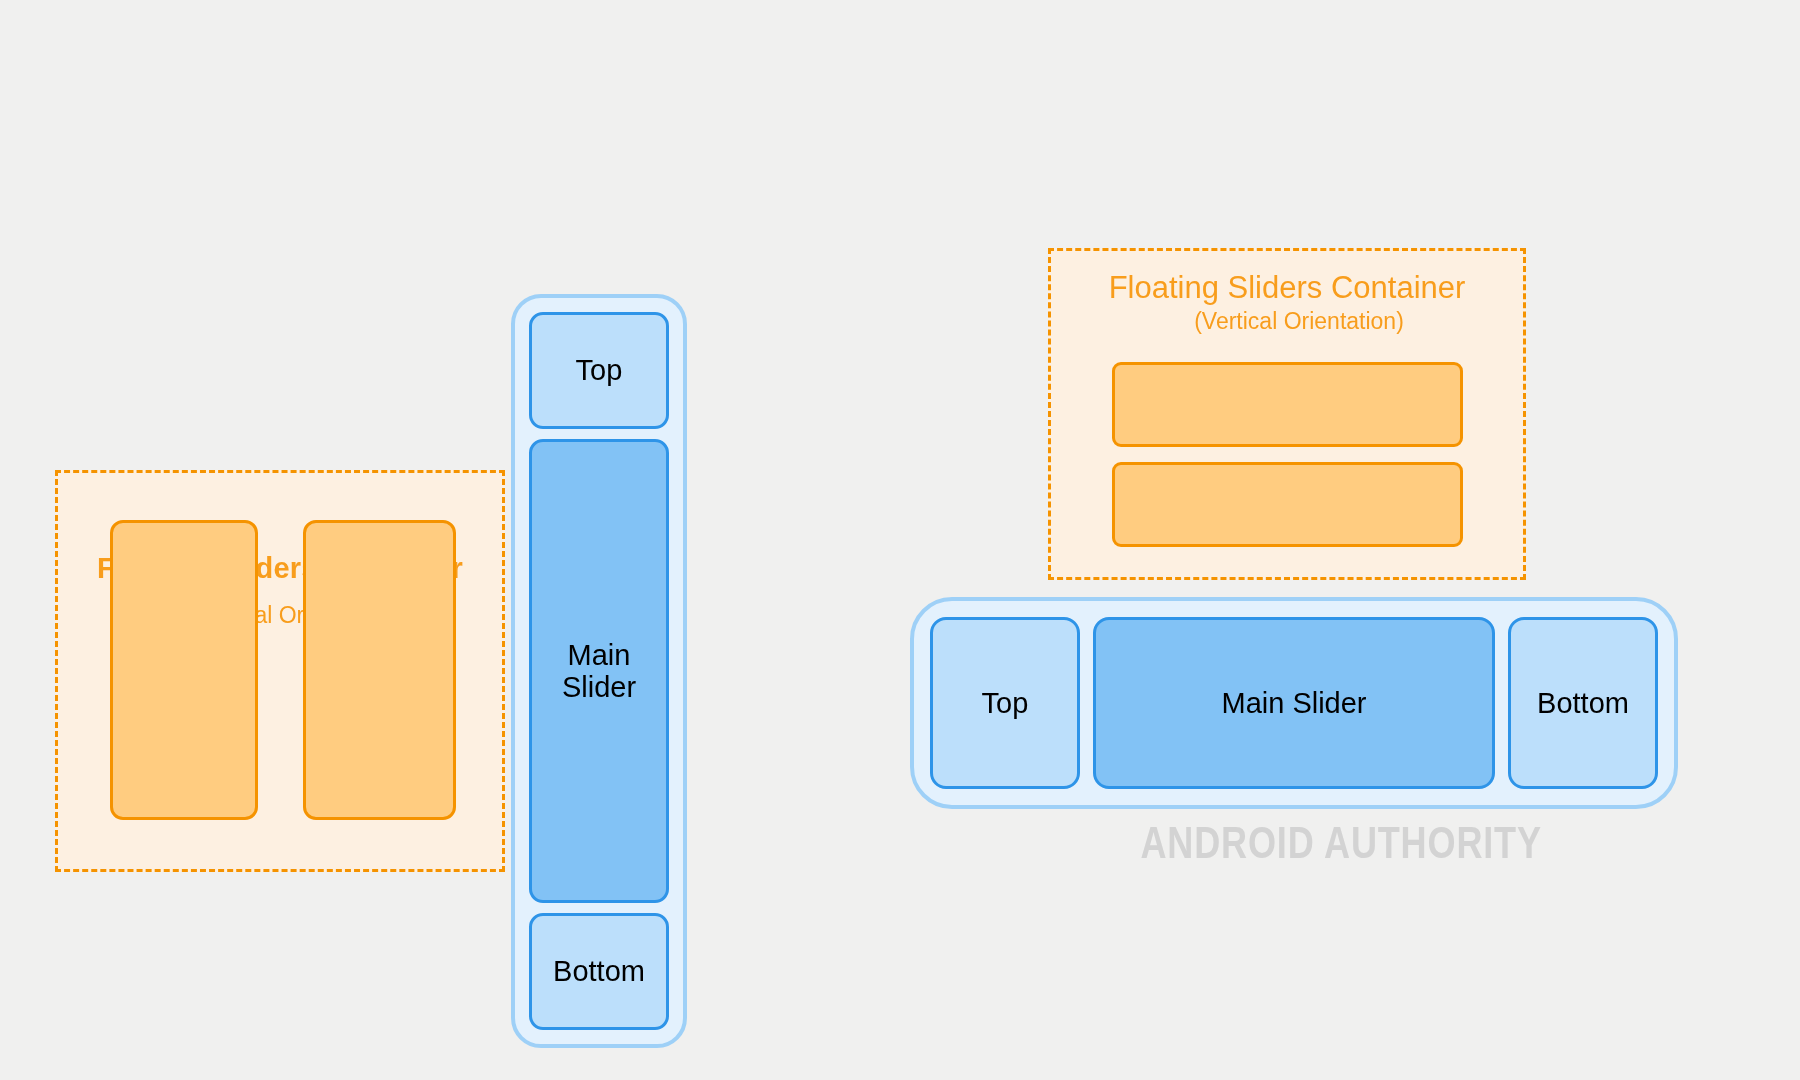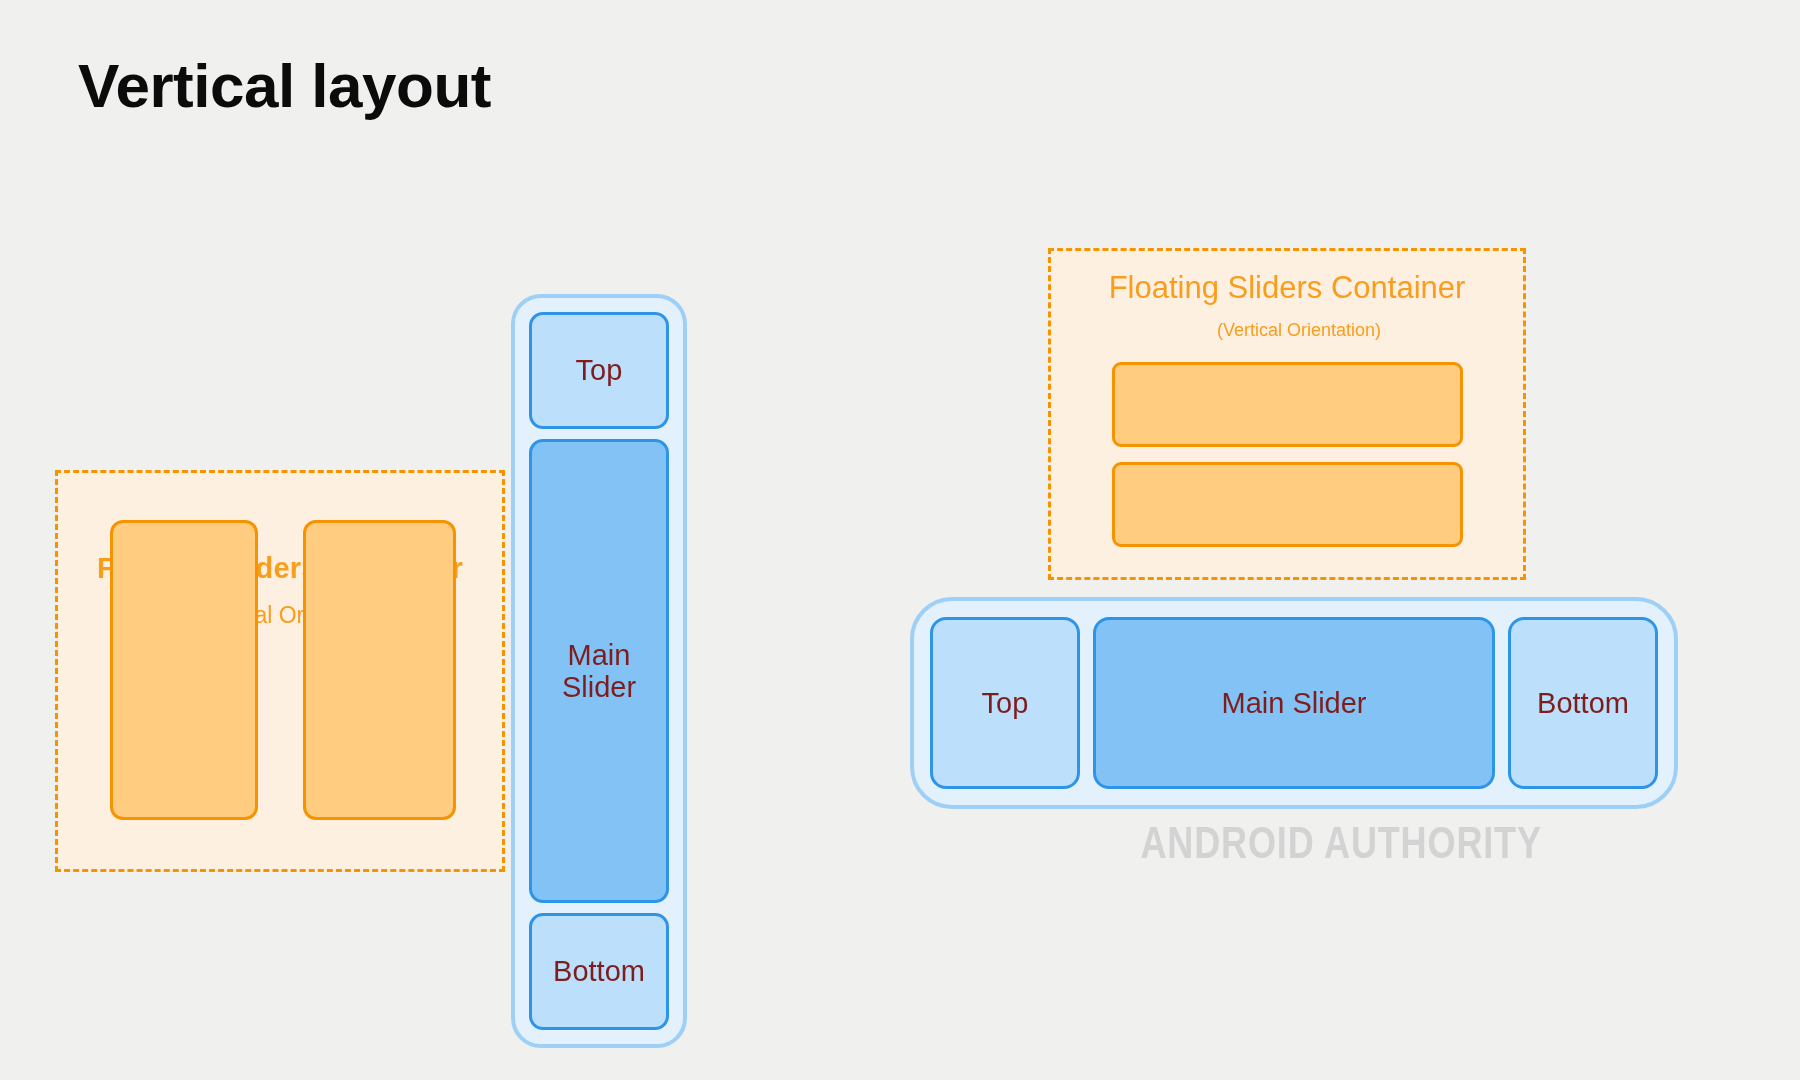--- a/index.html
+++ b/index.html
@@ -93,22 +93,22 @@
     z-index: 2;
   }
   #floating-container-right .dashed-labels {
     top: 20px;
   }
   #floating-container-right .dashed-title {
     font-size: 31px;
     font-weight: normal;
   }
   #floating-container-right .dashed-sub {
-    font-size: 18px;
-    margin-top: 16px;
+    font-size: 23px;
+    margin-top: 4px;
     padding-left: 24px;
   }
 
   
   .floating-slider {
     position: absolute;
     box-sizing: border-box;
     background: #ffcc80;
     border: 3px solid #f59300;
     z-index: 3;
@@ -137,21 +137,21 @@
     border: 4px solid #9ed0f7;
     z-index: 5;
     display: flex;
   }
   .slider-segment {
     box-sizing: border-box;
     display: flex;
     align-items: center;
     justify-content: center;
     text-align: center;
-    color: #7f1d1d;
+    color: #000000;
     border: 3px solid #2e94e8;
   }
   .seg-end  { background: #bcdffb; }
   .seg-main { background: #82c2f5; text-align: center; }
 
   
   #slider-shell-vertical {
     left: 511px;
     top: 294px;
     width: 176px;
@@ -208,21 +208,20 @@
     transform: scaleX(0.82);
     transform-origin: center;
     z-index: 1;
   }
 </style>
 </head>
 <body>
 
 <div class="stage">
 
-  <div class="panel-title" id="title-vertical">Vertical layout</div>
 
   <div class="dashed-container" id="floating-container-left">
     <div class="dashed-labels">
       <span class="dashed-title">Floating Sliders Container</span>
       <span class="dashed-sub">(Horizontal Orientation)</span>
     </div>
   </div>
 
   <div class="floating-slider fs-vertical" id="floating-slider-left-1"></div>
   <div class="floating-slider fs-vertical" id="floating-slider-left-2"></div>

